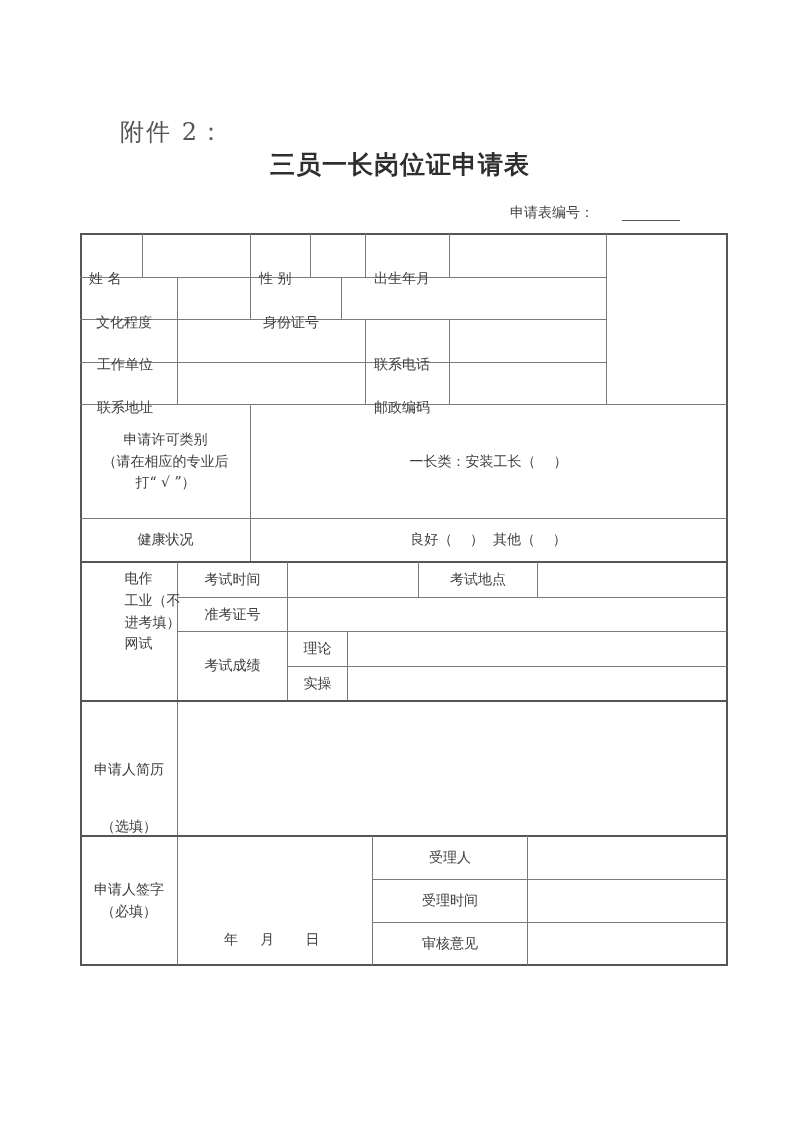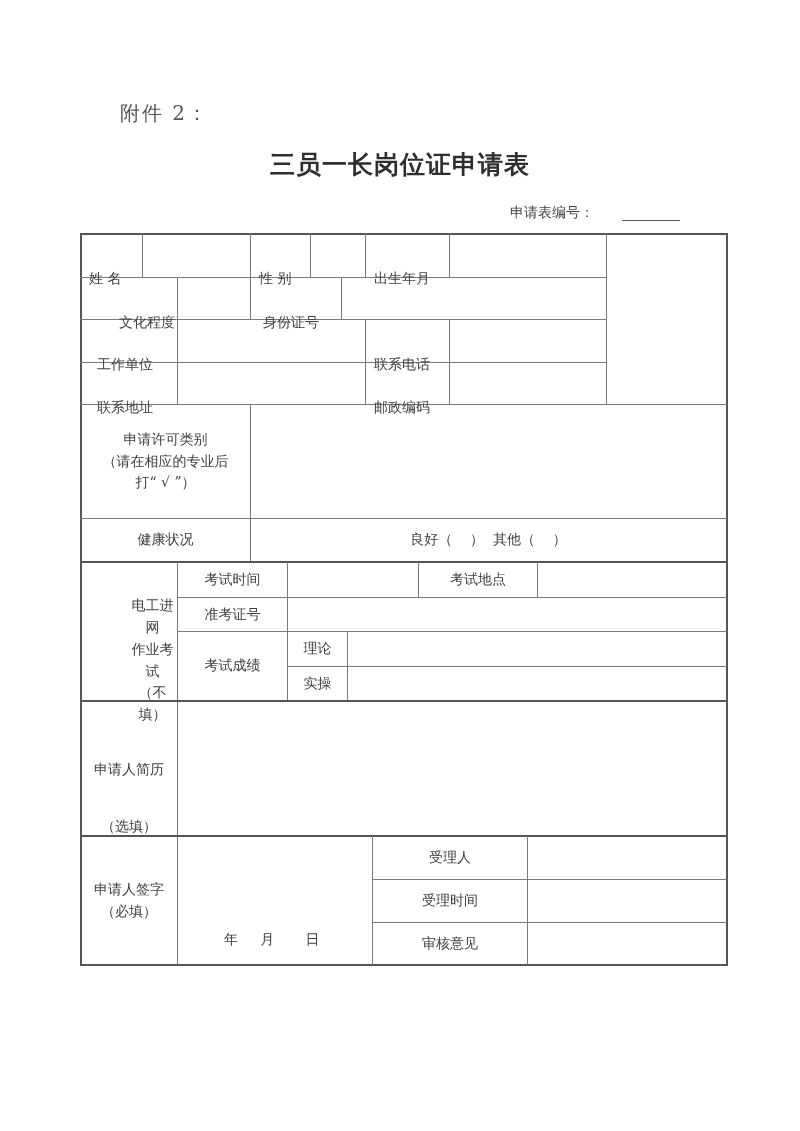--- a/index.html
+++ b/index.html
@@ -1,19 +1,19 @@
 <!DOCTYPE html>
 <html><head>
 <meta charset="utf-8">
 <style>
   html, body { margin:0; padding:0; background:#ffffff; }
   body { width:800px; height:1131px; position:relative; overflow:hidden;
          font-family:"DejaVu Serif","Liberation Serif",serif; color:#3a3a3a; }
   .abs { position:absolute; }
-  .attach { left:120px; top:100px; font-size:20px; color:#555; letter-spacing:2px; }
+  .attach { left:120px; top:116px; font-size:24px; color:#555; letter-spacing:2px; }
   .title { left:0; width:800px; top:148px; text-align:center; font-size:25px; font-weight:bold; color:#2e2e2e;
            font-family:"DejaVu Sans","Liberation Sans",sans-serif; letter-spacing:1px; }
   .formno { left:510px; top:204px; font-size:14px; color:#444; }
   .formno-line { left:622px; top:220px; width:58px; border-bottom:1px solid #555; }
 
   .hl { position:absolute; height:0; border-top:1px solid #7a7a7a; }
   .vl { position:absolute; width:0; border-left:1px solid #7a7a7a; }
   .hl.thick { border-top:2px solid #555; }
   .vl.thick { border-left:2px solid #555; }
 
@@ -79,47 +79,48 @@
 </div>
 
 <div class="cell tl" style="left:81px;top:234px;width:61px;height:43px;">姓  名</div>
 <div class="cell input-area" style="left:143px;top:234px;width:107px;height:43px;"></div>
 <div class="cell tl" style="left:251px;top:234px;width:59px;height:43px;">性  别</div>
 <div class="cell input-area" style="left:311px;top:234px;width:54px;height:43px;"></div>
 <div class="cell tl" style="left:366px;top:234px;width:83px;height:43px;">出生年月</div>
 <div class="cell input-area" style="left:450px;top:234px;width:156px;height:43px;"></div>
 <div class="cell input-area" style="left:607px;top:234px;width:119px;height:170px;"></div>
 
-<div class="cell tl" style="left:87px;top:278px;width:96px;height:41px;padding-left:32px;">文化程度</div>
+<div class="cell tl" style="left:64px;top:278px;width:96px;height:41px;padding-left:32px;">文化程度</div>
 <div class="cell input-area" style="left:178px;top:278px;width:72px;height:41px;"></div>
 <div class="cell tl" style="left:251px;top:278px;width:90px;height:41px;padding-left:12px;">身份证号</div>
 <div class="cell input-area" style="left:342px;top:278px;width:264px;height:41px;"></div>
 
 <div class="cell tl" style="left:81px;top:320px;width:96px;height:42px;padding-left:16px;">工作单位</div>
 <div class="cell input-area" style="left:178px;top:320px;width:187px;height:42px;"></div>
 <div class="cell tl" style="left:366px;top:320px;width:83px;height:42px;">联系电话</div>
 <div class="cell input-area" style="left:450px;top:320px;width:156px;height:42px;"></div>
 
 <div class="cell tl" style="left:81px;top:363px;width:96px;height:41px;padding-left:16px;">联系地址</div>
 <div class="cell input-area" style="left:178px;top:363px;width:187px;height:41px;"></div>
 <div class="cell tl" style="left:366px;top:363px;width:83px;height:41px;">邮政编码</div>
 <div class="cell input-area" style="left:450px;top:363px;width:156px;height:41px;"></div>
 
 <div class="cell" style="left:81px;top:405px;width:169px;height:113px;flex-direction:column;">
   <span>申请许可类别</span>
   <span>（请在相应的专业后</span>
   <span>打“ √ ”）</span>
 </div>
 <div class="cell" style="left:251px;top:405px;width:475px;height:113px;flex-direction:column;line-height:1.7;">
+  <span class="pipe">一长类：安装工长（    ）</span>
 </div>
 
 <div class="cell" style="left:81px;top:519px;width:169px;height:42px;">健康状况</div>
 <div class="cell pipe" style="left:251px;top:519px;width:475px;height:42px;">良好（    ）  其他（    ）</div>
 
-<div class="cell" style="left:81px;top:592px;width:96px;height:137px;flex-direction:column;padding-left:47px;">
+<div class="cell" style="left:81px;top:543px;width:96px;height:137px;flex-direction:row;padding-left:47px;">
   <span>电工进网</span>
   <span>作业考试</span>
   <span>（不填）</span>
 </div>
 <div class="cell" style="left:178px;top:563px;width:109px;height:34px;">考试时间</div>
 <div class="cell input-area" style="left:288px;top:563px;width:130px;height:34px;"></div>
 <div class="cell" style="left:419px;top:563px;width:118px;height:34px;">考试地点</div>
 <div class="cell input-area" style="left:538px;top:563px;width:188px;height:34px;"></div>
 
 <div class="cell" style="left:178px;top:598px;width:109px;height:33px;">准考证号</div>

